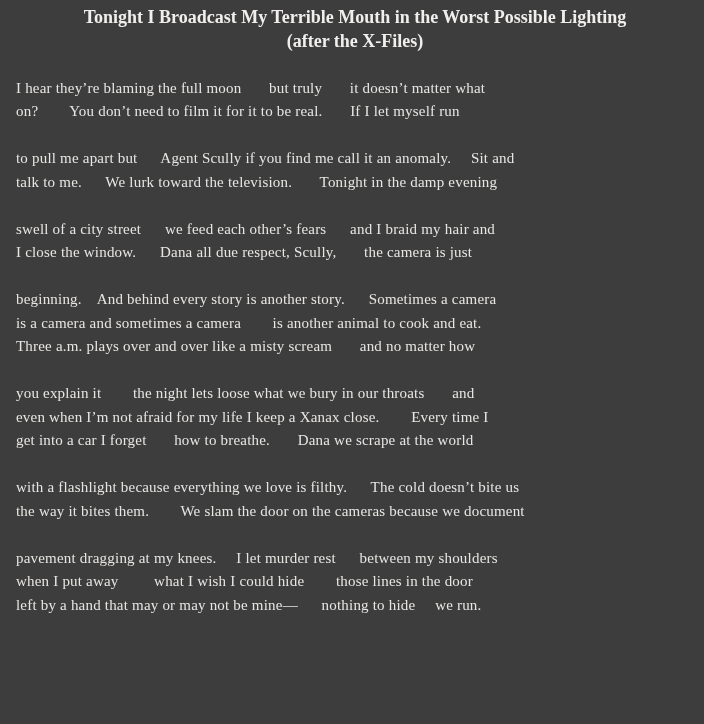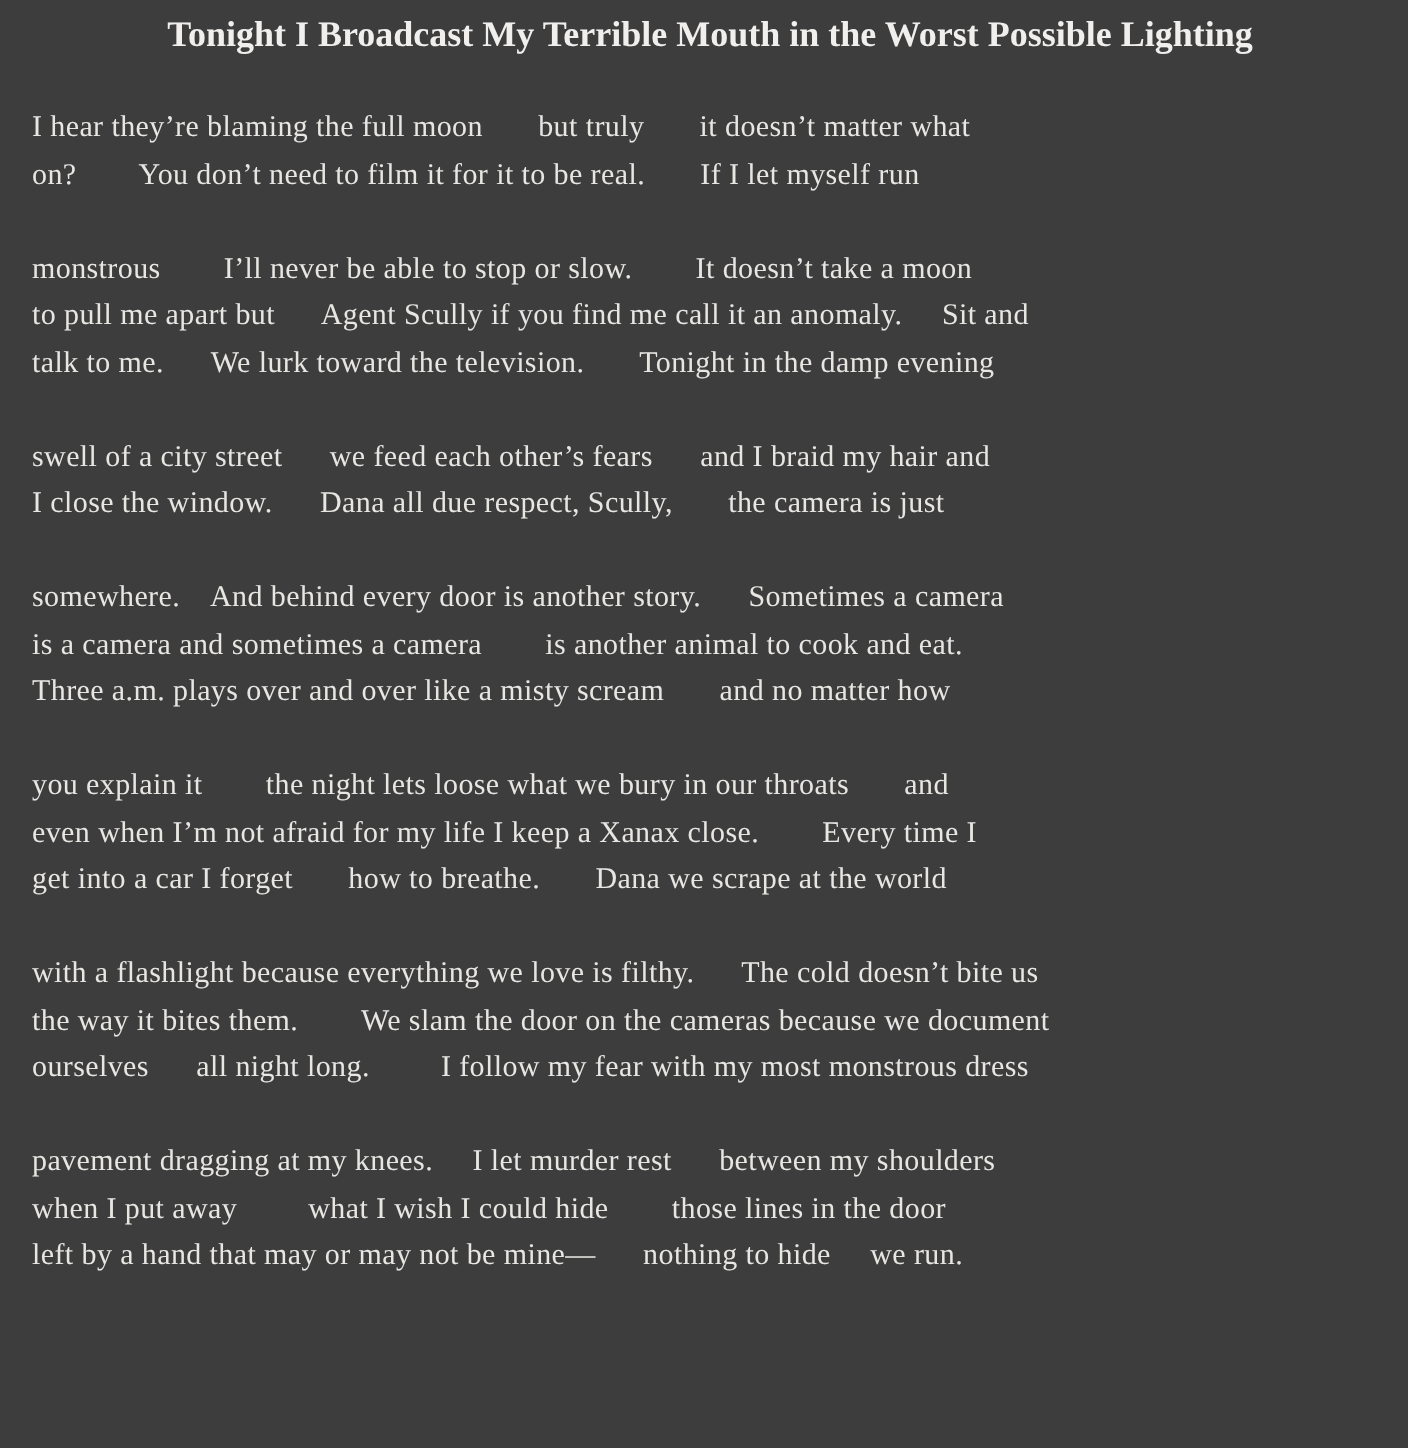--- a/index.html
+++ b/index.html
@@ -44,54 +44,53 @@
     letter-spacing: 0.2px;
   }
 </style>
 </head>
 <body>
 
 <div class="page">
 
   <div class="title-block">
     <div class="title-line">Tonight I Broadcast My Terrible Mouth in the Worst Possible Lighting</div>
+    <div class="title-line">(after the X-Files)</div>
   </div>
 
   <div class="stanza">
     <p class="poem-line">I hear they’re blaming the full moon       but truly       it doesn’t matter what</p>
     <p class="poem-line">on?        You don’t need to film it for it to be real.       If I let myself run</p>
   </div>
 
   <div class="stanza">
-    <p class="poem-line">monstrous        I’ll never be able to stop or slow.        It doesn’t take a moon</p>
     <p class="poem-line">to pull me apart but      Agent Scully if you find me call it an anomaly.     Sit and</p>
     <p class="poem-line">talk to me.      We lurk toward the television.       Tonight in the damp evening</p>
   </div>
 
   <div class="stanza">
     <p class="poem-line">swell of a city street      we feed each other’s fears      and I braid my hair and</p>
     <p class="poem-line">I close the window.      Dana all due respect, Scully,       the camera is just</p>
   </div>
 
   <div class="stanza">
-    <p class="poem-line">somewhere.    And behind every door is another story.      Sometimes a camera</p>
+    <p class="poem-line">beginning.    And behind every story is another story.      Sometimes a camera</p>
     <p class="poem-line">is a camera and sometimes a camera        is another animal to cook and eat.</p>
     <p class="poem-line">Three a.m. plays over and over like a misty scream       and no matter how</p>
   </div>
 
   <div class="stanza">
     <p class="poem-line">you explain it        the night lets loose what we bury in our throats       and</p>
     <p class="poem-line">even when I’m not afraid for my life I keep a Xanax close.        Every time I</p>
     <p class="poem-line">get into a car I forget       how to breathe.       Dana we scrape at the world</p>
   </div>
 
   <div class="stanza">
     <p class="poem-line">with a flashlight because everything we love is filthy.      The cold doesn’t bite us</p>
     <p class="poem-line">the way it bites them.        We slam the door on the cameras because we document</p>
-    <p class="poem-line">ourselves      all night long.         I follow my fear with my most monstrous dress</p>
   </div>
 
   <div class="stanza">
     <p class="poem-line">pavement dragging at my knees.     I let murder rest      between my shoulders</p>
     <p class="poem-line">when I put away         what I wish I could hide        those lines in the door</p>
     <p class="poem-line">left by a hand that may or may not be mine—      nothing to hide     we run.</p>
   </div>
 
 </div>
 

